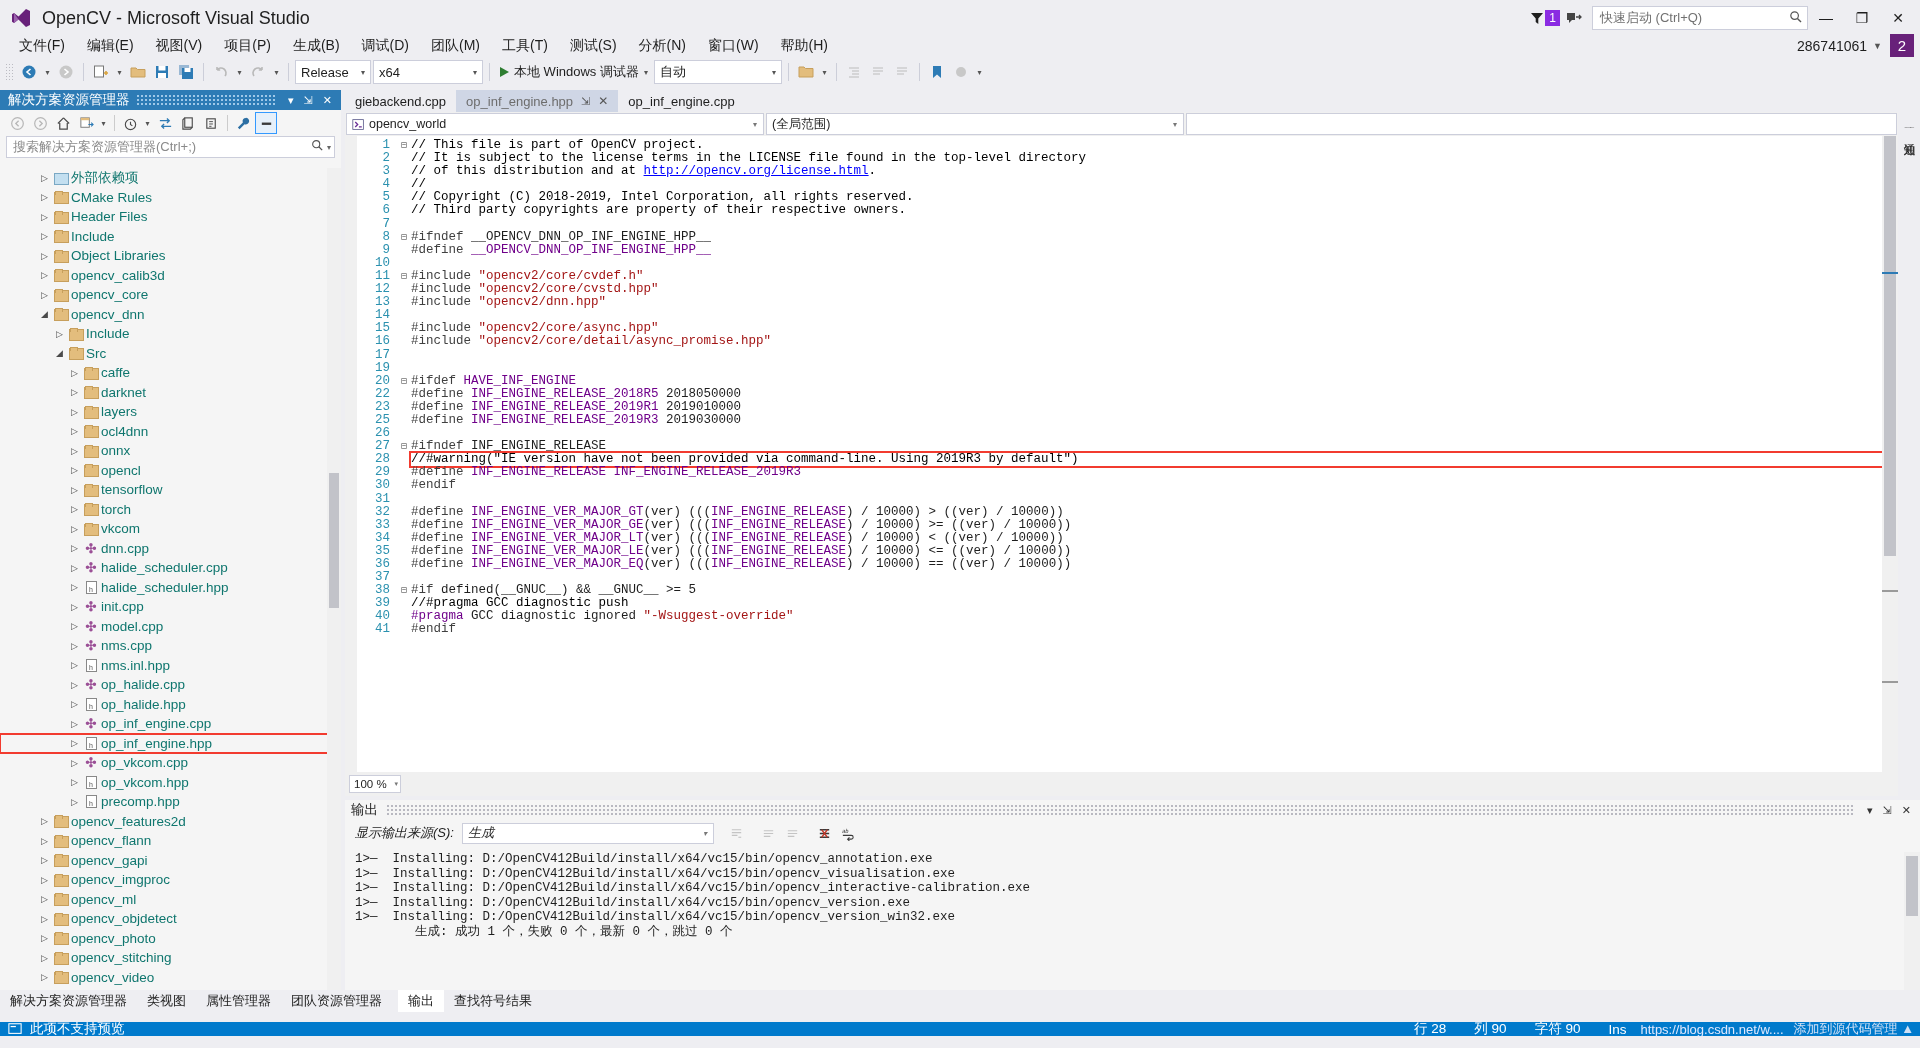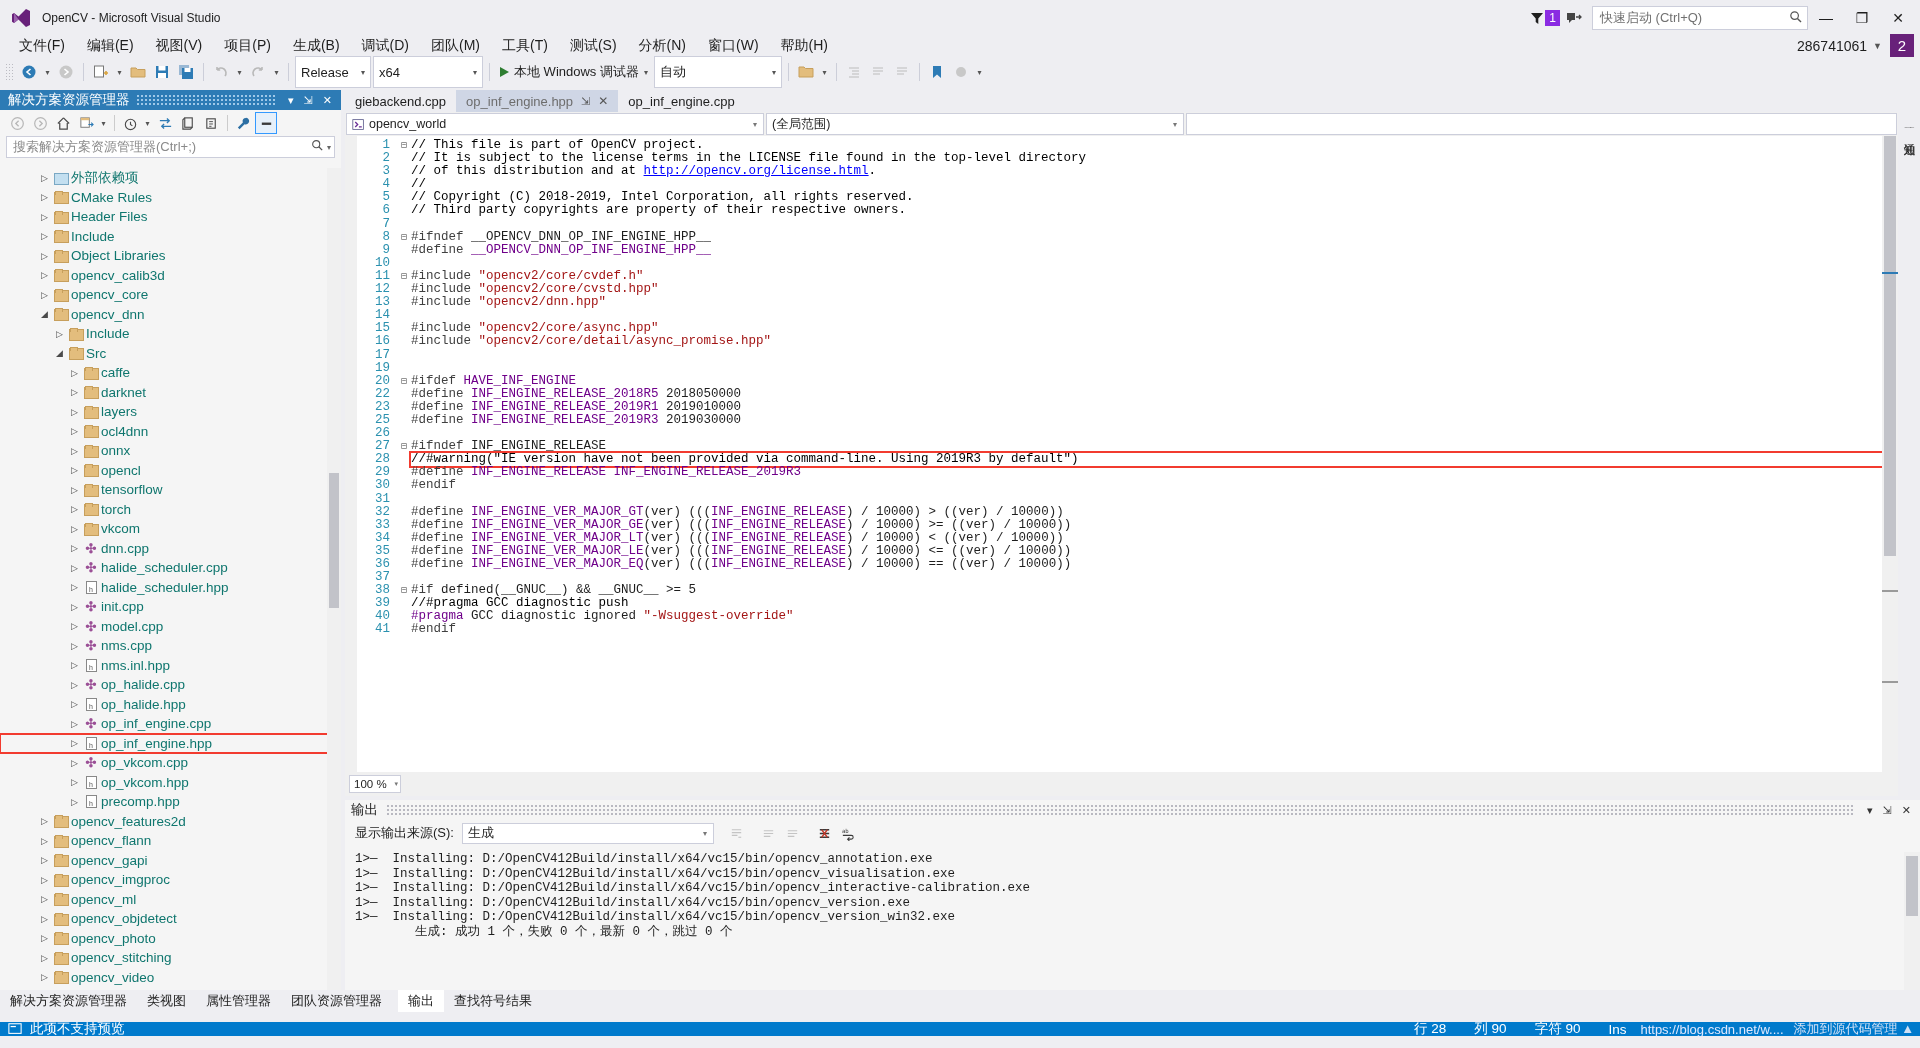--- a/index.html
+++ b/index.html
@@ -21,21 +21,21 @@
 
   
   .titlebar {
     position: absolute; left:0; top:0; width:1920px; height:36px;
     background:#eeeef2; display:flex; align-items:center;
   }
   .vs-logo {
     width:22px;height:22px;margin-left:10px;margin-right:10px;
     display:flex;align-items:center;justify-content:center;
   }
-  .title-text { font-size:12px; color:#1e1e1e; }
+  .title-text { font-size:18px; color:#1e1e1e; }
   .title-right { margin-left:auto; display:flex; align-items:center; padding-right:4px; }
   .feedback-icon { display:flex; align-items:center; margin-right:6px; }
   .badge-1 {
     background:#8a2be2; color:#fff; font-size:12px; width:15px; height:16px;
     display:inline-flex;align-items:center;justify-content:center; margin-left:1px;
   }
   .sendfeedback-icon { margin-right:10px; display:flex; align-items:center;}
   .quicklaunch {
     width:216px;height:24px;background:#fff;border:1px solid #cccedb;
     display:flex;align-items:center;padding:0 4px 0 7px;font-size:13px;color:#717171;
@@ -62,21 +62,21 @@
     position:absolute;left:0;top:57px;width:1920px;height:30px;
     background:#eeeef2;display:flex;align-items:center;gap:2px;padding-left:5px;
   }
   .tb-grip { width:8px;height:18px;
     background-image:radial-gradient(#b5b5bd 1px, transparent 1px);
     background-size:3px 3px; opacity:.9; margin-right:3px;}
   .tb-btn { width:22px;height:22px;display:flex;align-items:center;justify-content:center; }
   .tb-caret{ width:11px;height:22px;display:flex;align-items:center;justify-content:center;font-size:8px;color:#555; }
   .tb-sep{ width:1px;height:18px;background:#ccced9;margin:0 4px; }
   .tb-combo {
-    height:32px;border:1px solid #cccedb;background:#fff;
+    height:24px;border:1px solid #cccedb;background:#fff;
     display:flex;align-items:center;padding:0 2px 0 5px;font-size:13px;color:#1e1e1e;
   }
   .tb-combo .cc{ margin-left:auto;font-size:8px;color:#555;padding:0 3px; }
   .tb-run { display:flex;align-items:center;gap:5px;padding:0 4px;font-size:13px;}
   .play-tri{ width:0;height:0;border-left:9px solid #2e7d32;border-top:5px solid transparent;border-bottom:5px solid transparent;}
 
   
   .se {
     position:absolute; left:0; top:90px; width:341px; height:900px; background:#f5f5f5;
   }
@@ -173,21 +173,21 @@
   .ed-mark{position:absolute;left:0;width:16px;height:2px;background:#2d7bb5;}
 
   
   .output{
     position:absolute;left:345px; right:0; top:800px; height:190px; background:#f5f5f5;
   }
   .out-header{ height:20px;display:flex;align-items:center;padding:0 4px 0 6px;font-size:13.5px;color:#1e1e1e; }
   .out-dots{flex:1;height:12px;margin:0 8px;
     background-image:radial-gradient(#b8b8c0 1px,transparent 1px);background-size:4px 4px;}
   .out-hicon{padding:0 5px;font-size:11px;color:#333;}
-  .out-toolbar{height:26px;display:flex;align-items:center;gap:2px;padding-left:6px;font-size:13px;}
+  .out-toolbar{height:26px;display:flex;align-items:center;gap:2px;padding-left:6px;font-size:13px;font-style:italic;}
   .out-combo{height:21px;width:252px;border:1px solid #cccedb;background:#fff;
     display:flex;align-items:center;padding:0 2px 0 5px;font-size:13px;margin-left:6px;}
   .out-combo .cc{margin-left:auto;font-size:8px;color:#777;padding:0 4px;}
   .out-tb{width:22px;height:22px;display:flex;align-items:center;justify-content:center;}
   .out-body{
     position:absolute;left:0;right:16px;top:52px;bottom:0;background:#f5f5f5;
     font-family:"Liberation Mono", monospace;font-size:12.5px;line-height:14.5px;
     padding-left:10px; overflow:hidden;
   }
   .out-line{white-space:pre;}

